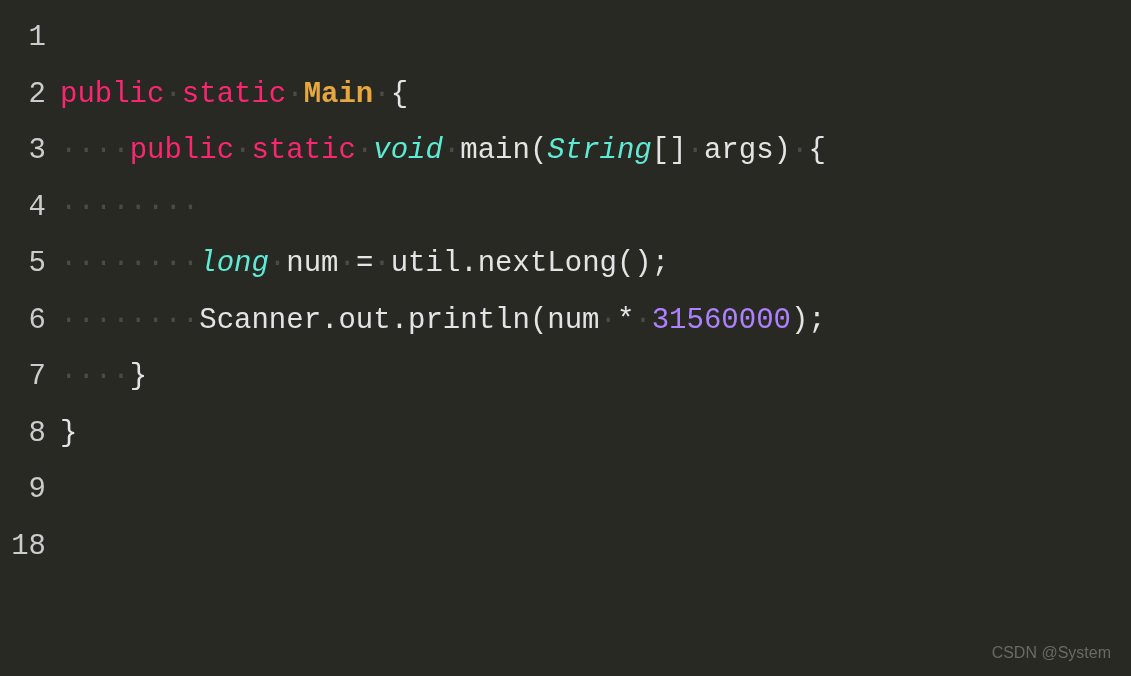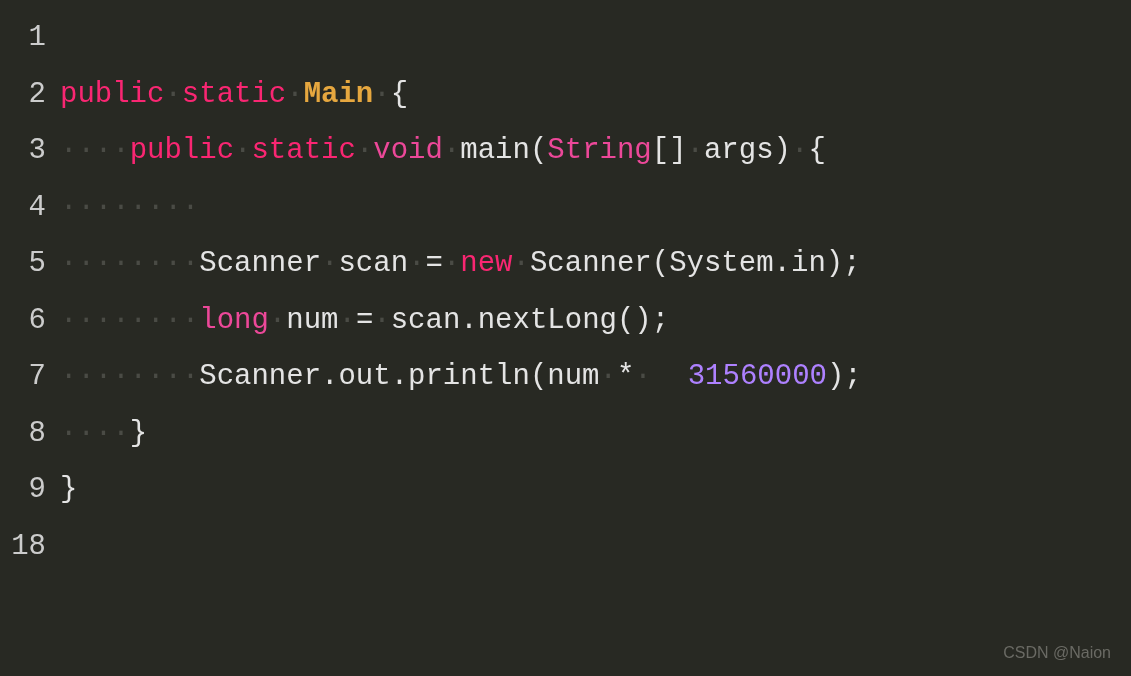--- a/index.html
+++ b/index.html
@@ -35,23 +35,23 @@
   }
   .line {
     white-space: pre;
     height: 1.95em;
   }
   .gutter-line {
     height: 1.95em;
   }
   .kw-pink { color: #f92672; }
   .kw-orange { color: #e6a73f; font-weight: bold; }
-  .kw-teal { color: #ec4899; }
+  .kw-teal { color: #5eead4; font-style: italic; }
   .plain { color: #e4e4e4; }
-  .number { color: #ae81ff; margin-left: 36px; }
+  .number { color: #ae81ff; }
   .ws-dot { color: #4a4b45; }
   .watermark {
     position: absolute;
     bottom: 8px;
     right: 20px;
     font-size: 16px;
     color: #6a6a64;
     font-family: Arial, sans-serif;
   }
 </style>
@@ -69,21 +69,20 @@
     <div class="gutter-line">7</div>
     <div class="gutter-line">8</div>
     <div class="gutter-line">9</div>
     <div class="gutter-line">18</div>
   </div>
   <div class="code">
     <div class="line"></div>
     <div class="line"><span class="kw-pink">public</span><span class="ws-dot">·</span><span class="kw-pink">static</span><span class="ws-dot">·</span><span class="kw-orange">Main</span><span class="ws-dot">·</span><span class="plain">{</span></div>
     <div class="line"><span class="ws-dot">····</span><span class="kw-pink">public</span><span class="ws-dot">·</span><span class="kw-pink">static</span><span class="ws-dot">·</span><span class="kw-teal">void</span><span class="ws-dot">·</span><span class="plain">main(</span><span class="kw-teal">String</span><span class="plain">[]</span><span class="ws-dot">·</span><span class="plain">args)</span><span class="ws-dot">·</span><span class="plain">{</span></div>
     <div class="line"><span class="ws-dot">········</span></div>
-    <div class="line"><span class="ws-dot">········</span><span class="plain">Scanner</span><span class="ws-dot">·</span><span class="plain">scan</span><span class="ws-dot">·</span><span class="plain">=</span><span class="ws-dot">·</span><span class="kw-pink">new</span><span class="ws-dot">·</span><span class="plain">Scanner(System.in);</span></div>
-    <div class="line"><span class="ws-dot">········</span><span class="kw-teal">long</span><span class="ws-dot">·</span><span class="plain">num</span><span class="ws-dot">·</span><span class="plain">=</span><span class="ws-dot">·</span><span class="plain">scan.nextLong();</span></div>
+    <div class="line"><span class="ws-dot">········</span><span class="kw-teal">long</span><span class="ws-dot">·</span><span class="plain">num</span><span class="ws-dot">·</span><span class="plain">=</span><span class="ws-dot">·</span><span class="plain">util.nextLong();</span></div>
     <div class="line"><span class="ws-dot">········</span><span class="plain">Scanner.out.println(num</span><span class="ws-dot">·</span><span class="plain">*</span><span class="ws-dot">·</span><span class="number">31560000</span><span class="plain">);</span></div>
     <div class="line"><span class="ws-dot">····</span><span class="plain">}</span></div>
     <div class="line"><span class="plain">}</span></div>
   </div>
 </div>
 
-<div class="watermark">CSDN @Naion</div>
+<div class="watermark">CSDN @System</div>
 
 </body></html>

